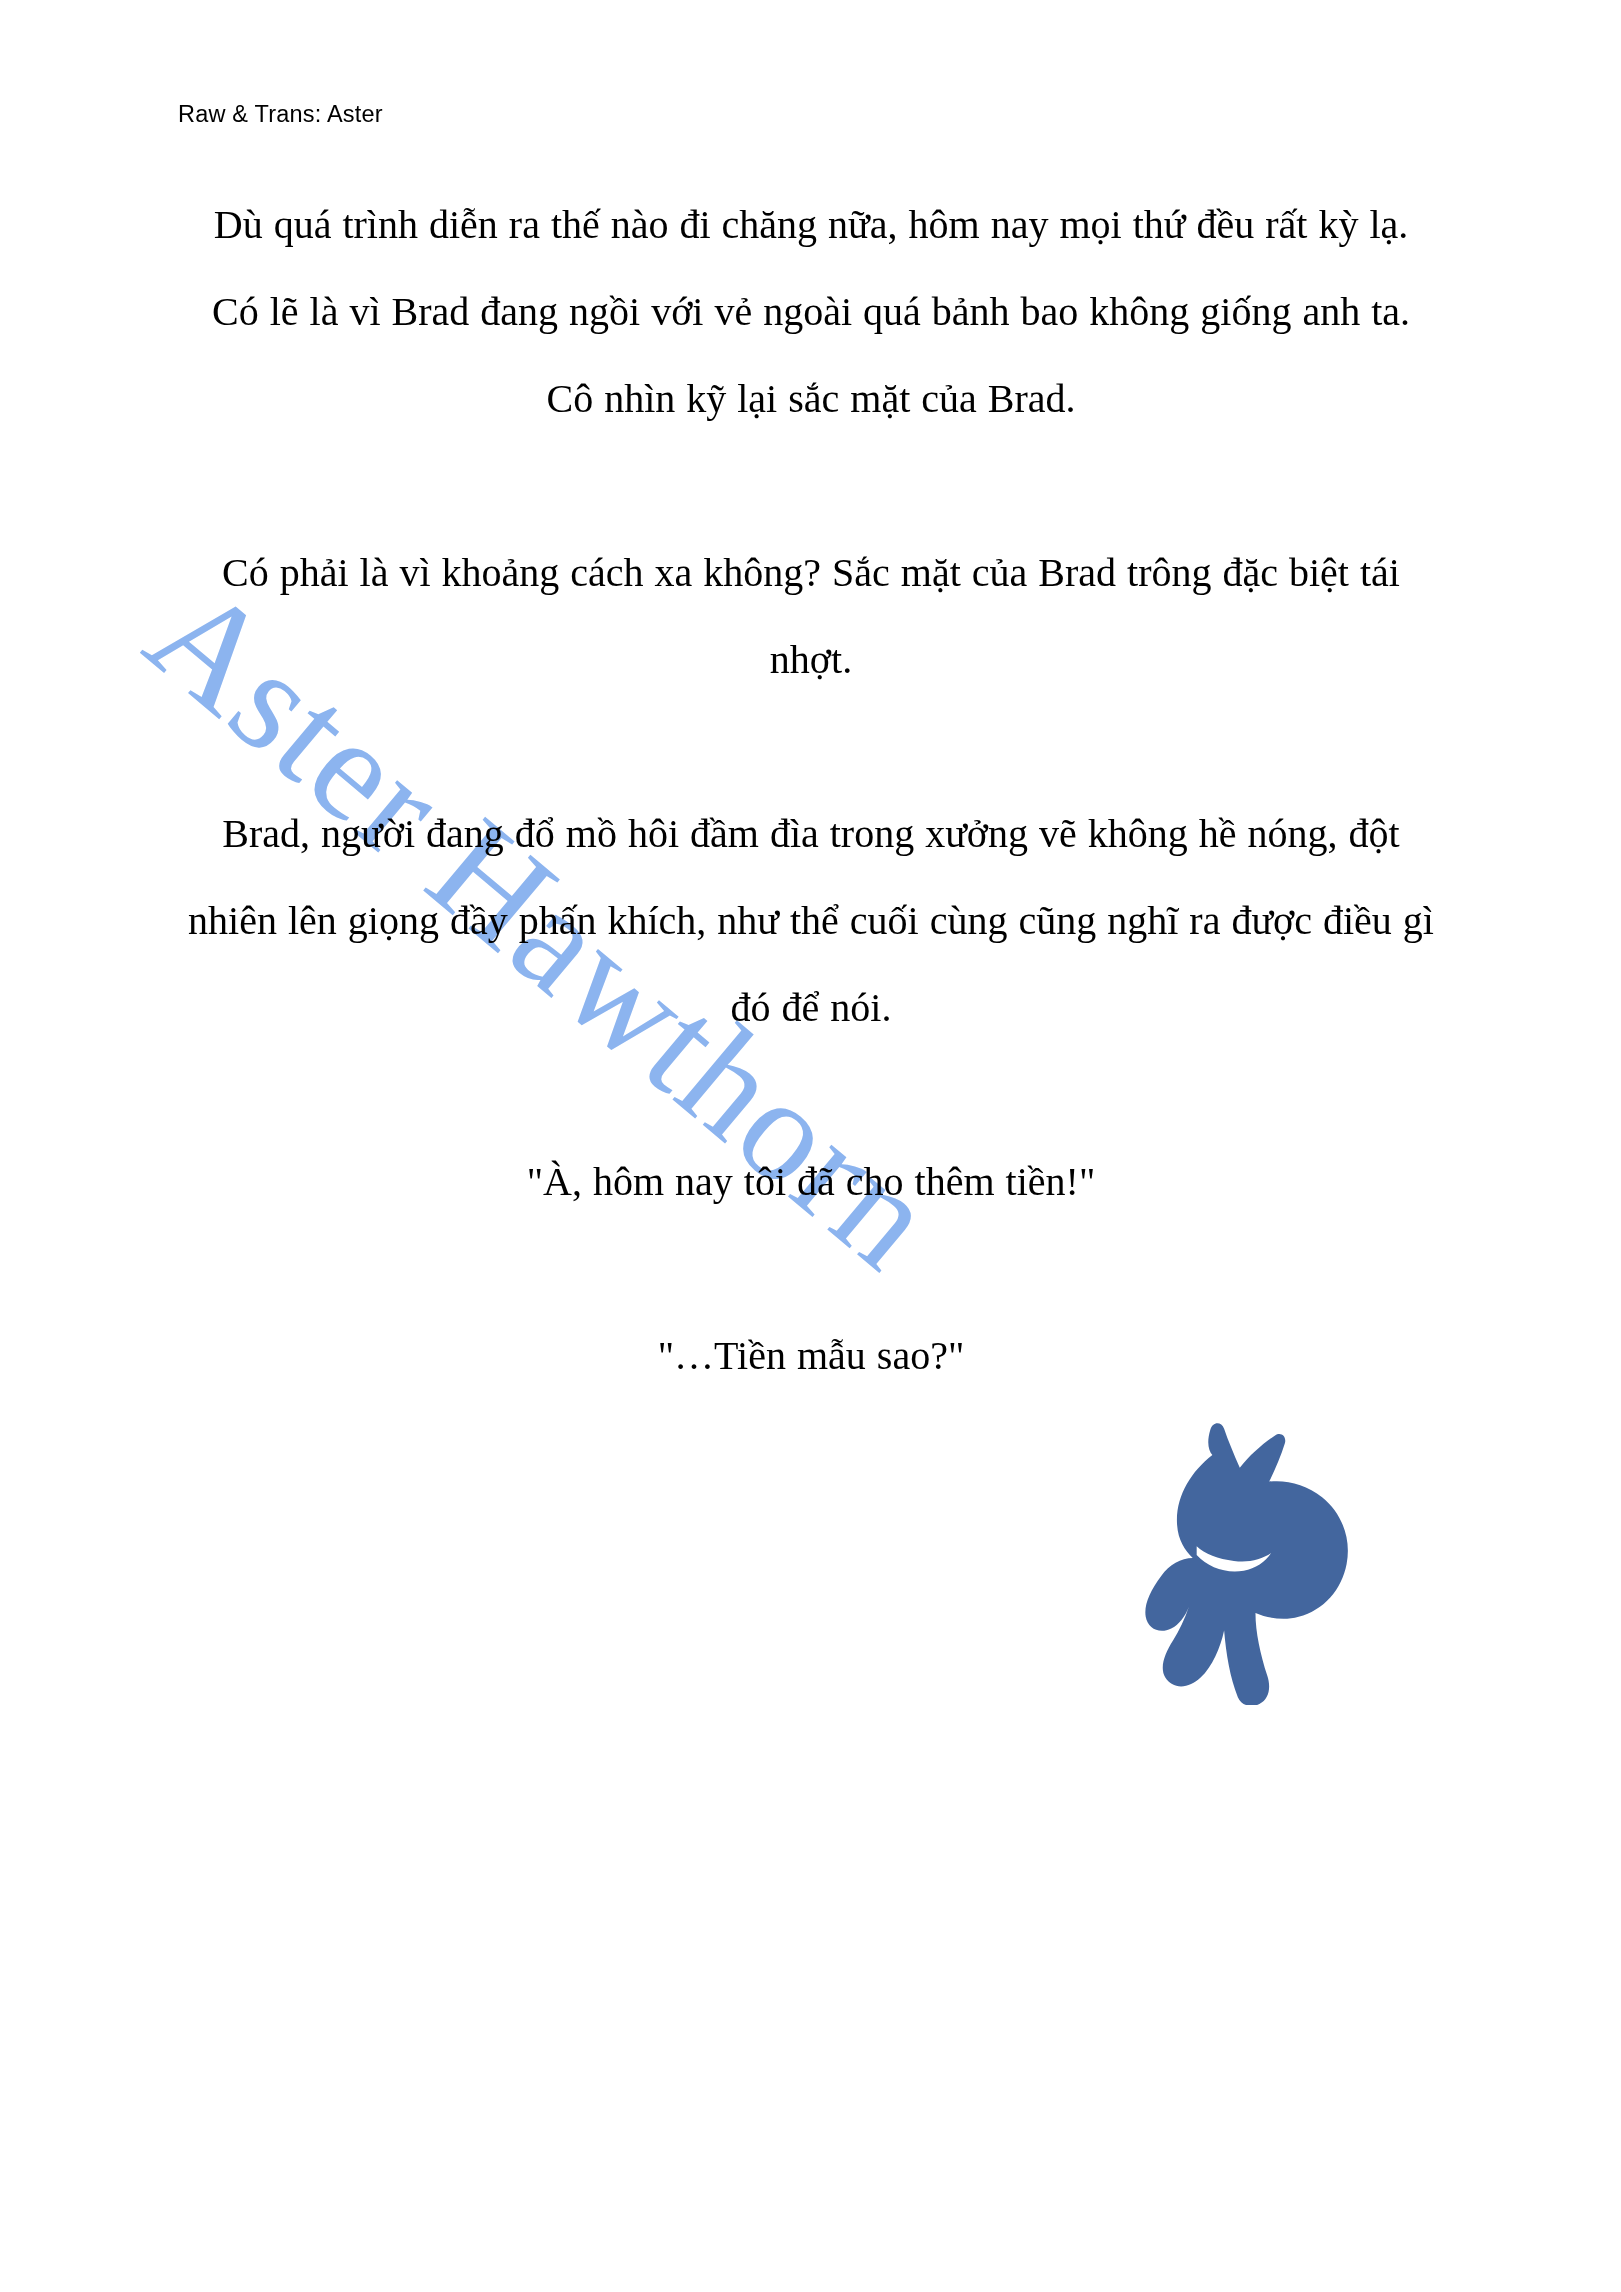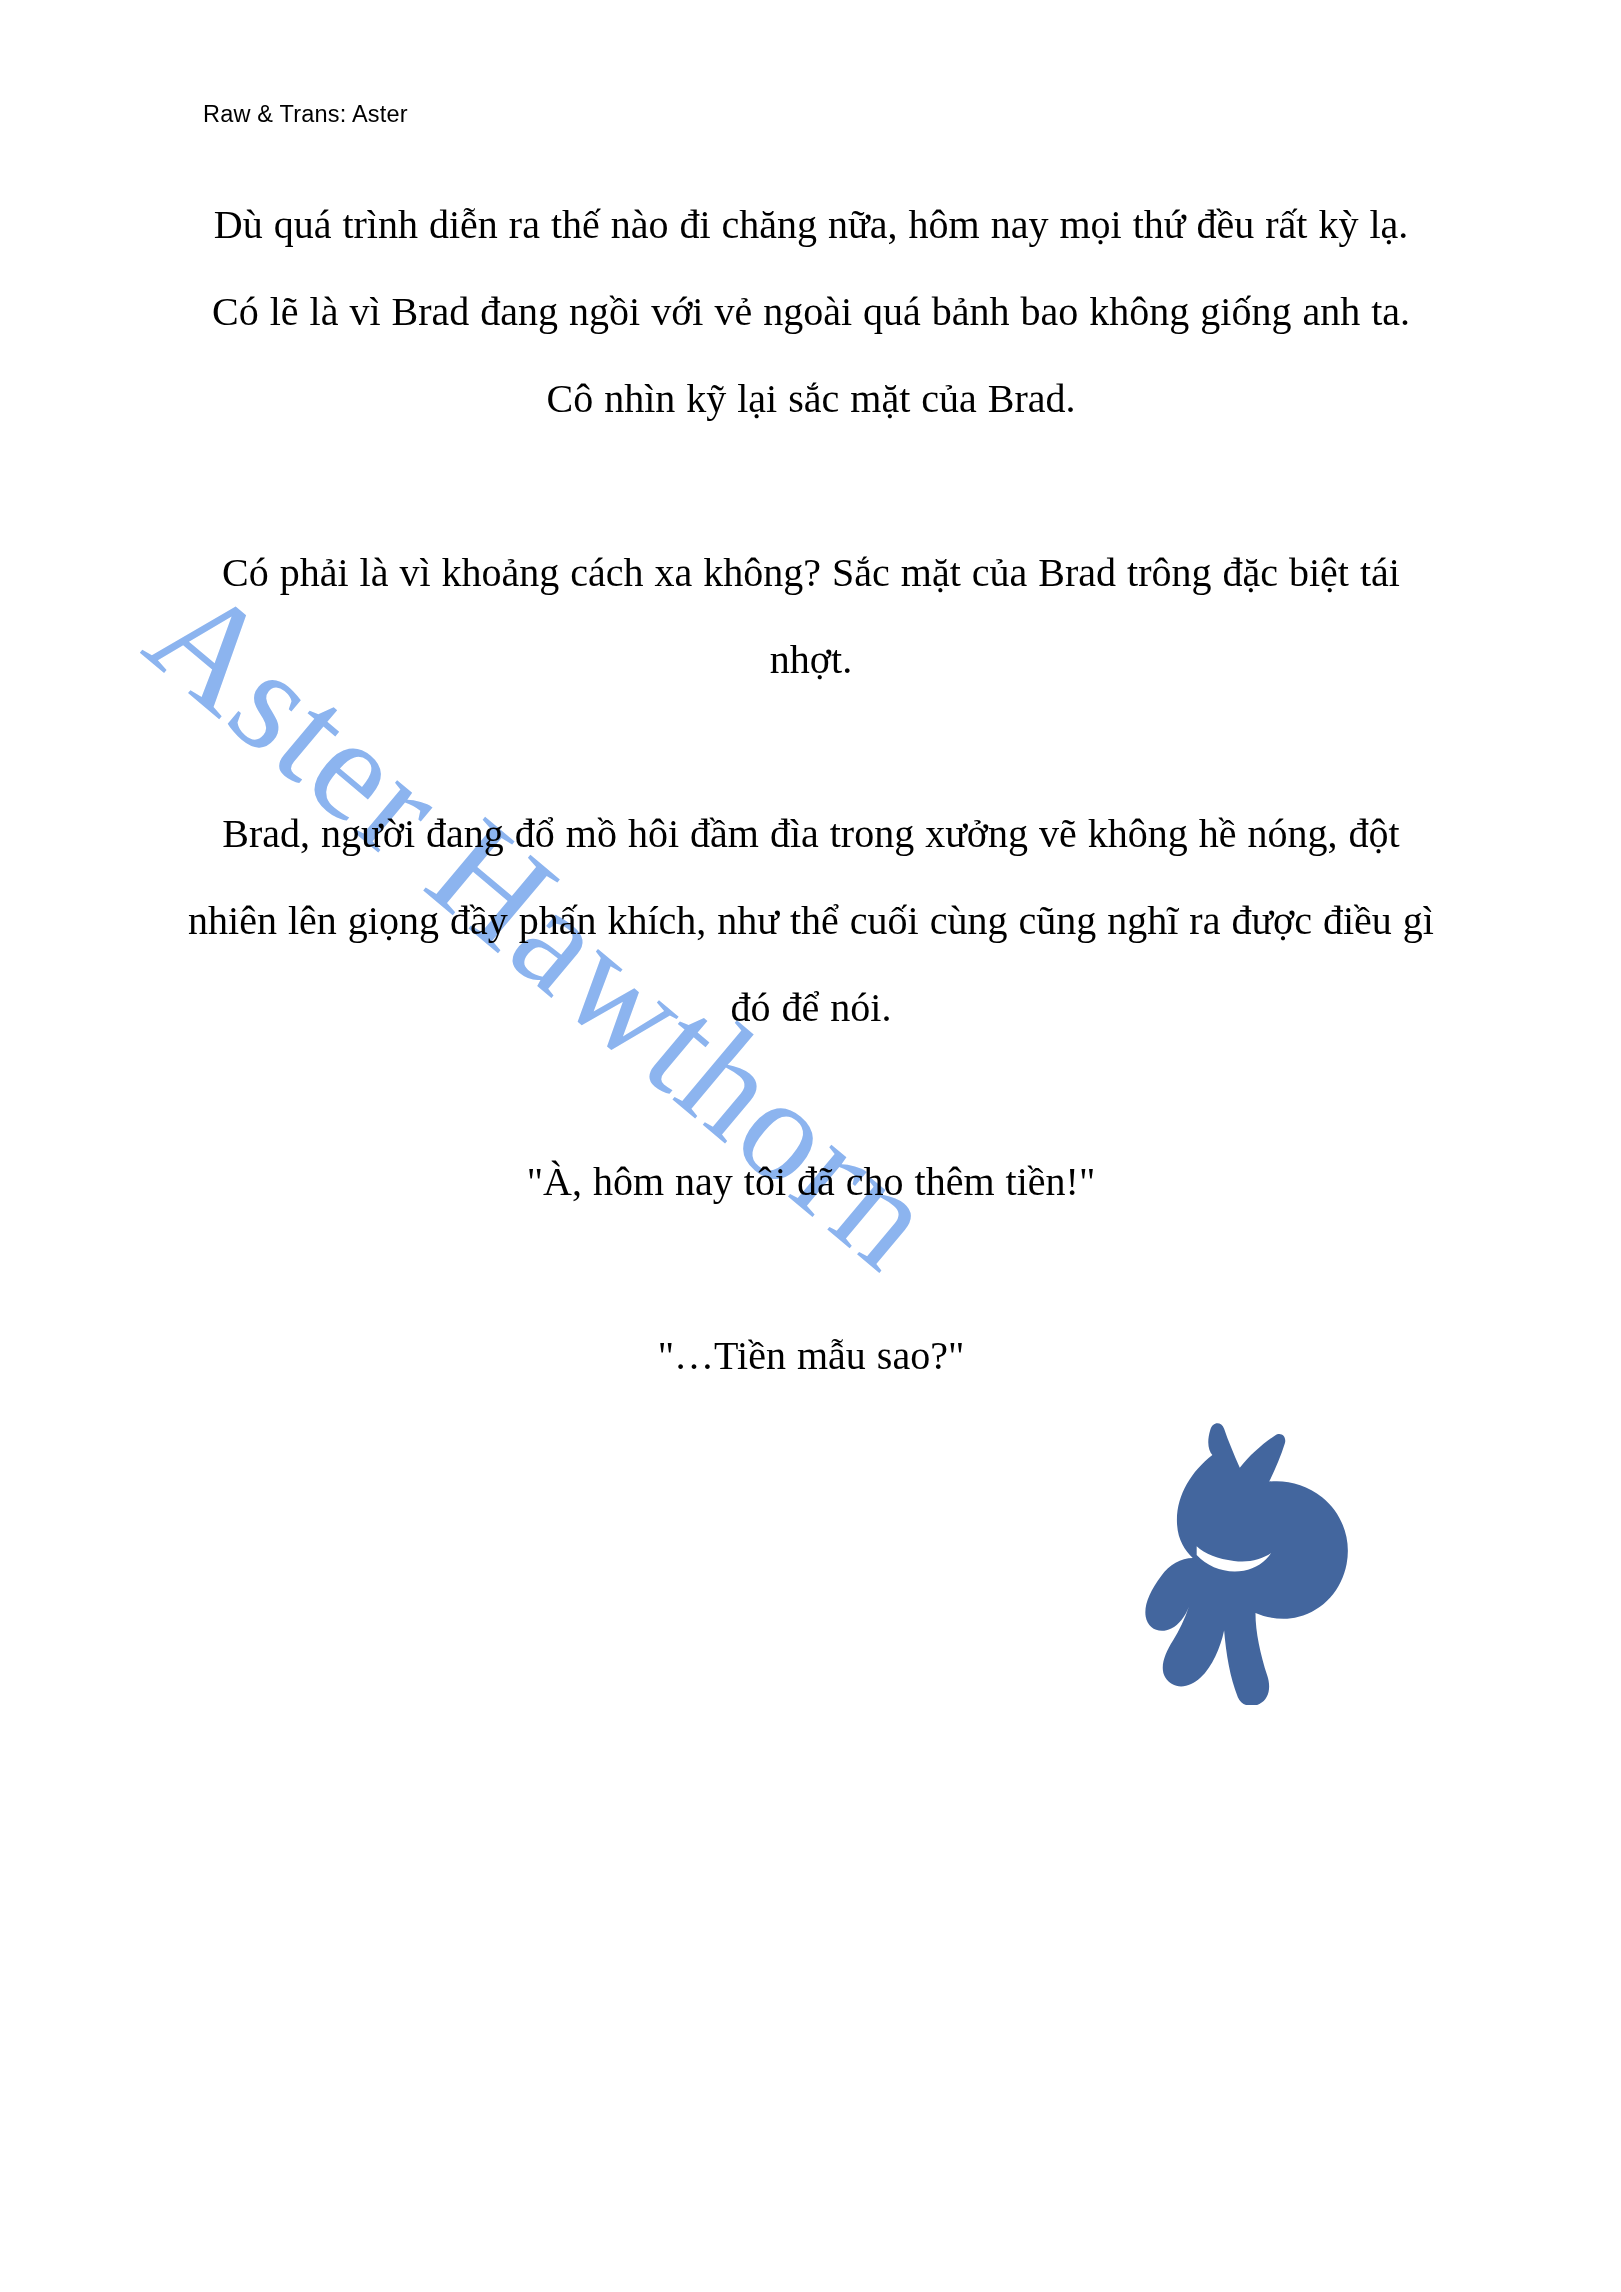--- a/index.html
+++ b/index.html
@@ -13,21 +13,21 @@
     width: 1621px;
     height: 2293px;
     background: #ffffff;
     overflow: hidden;
     font-family: "Liberation Serif", "DejaVu Serif", serif;
   }
 
   
   .header {
     position: absolute;
-    left: 203px;
+    left: 178px;
     top: 101px;
     font-family: "Liberation Sans", "DejaVu Sans", sans-serif;
     font-size: 23.5px;
     color: #000000;
     letter-spacing: 0.2px;
     white-space: nowrap;
   }
 
   
   .watermark-layer {

